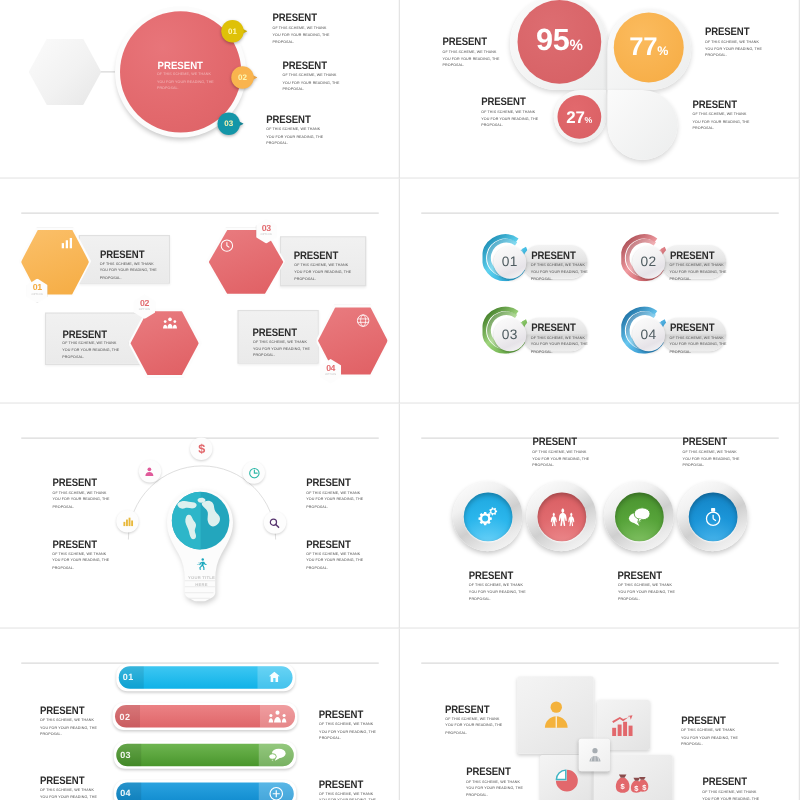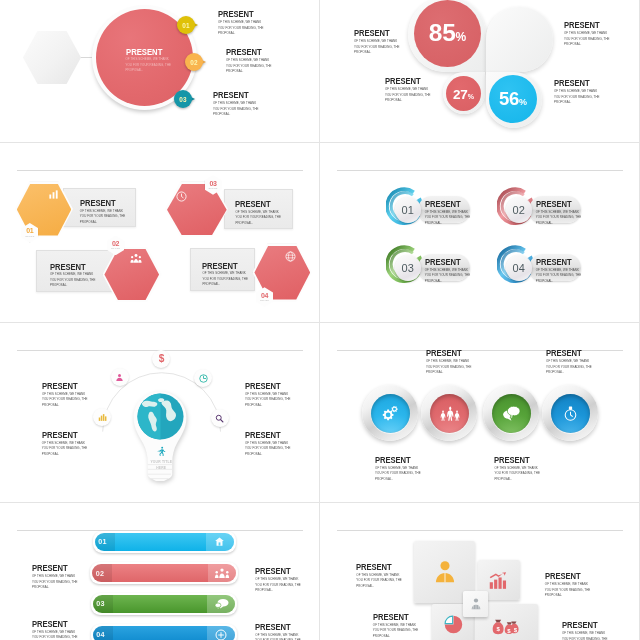--- a/index.html
+++ b/index.html
@@ -162,27 +162,27 @@
     <div class="t-title" style="left:213px;top:128px">PRESENT</div>
     <div class="t-body" style="left:213px;top:138px;width:47px">OF THIS SCHEME, WE THANK YOU FOR YOUR READING, THE PROPOSAL.</div>
   </div>
   <div class="slide" style="left:320px;top:0">
 
     <div class="s2-petal p1"></div>
     <div class="s2-petal p2"></div>
     <div class="s2-petal p3"></div>
     <div class="s2-petal p4"></div>
     <div class="s2-circ c1">
-        <div class="grp"><span class="v">85</span><span class="u">%</span></div>
+        <div class="grp"><span class="v">95</span><span class="u">%</span></div>
+      </div>
+    <div class="s2-circ c2">
+        <div class="grp"><span class="v">77</span><span class="u">%</span></div>
       </div>
     <div class="s2-circ c3">
         <div class="grp"><span class="v">27</span><span class="u">%</span></div>
-      </div>
-    <div class="s2-circ c4">
-        <div class="grp"><span class="v">56</span><span class="u">%</span></div>
       </div>
     <div class="t-title" style="left:34px;top:66px">PRESENT</div>
     <div class="t-body" style="left:34px;top:76px;width:47px">OF THIS SCHEME, WE THANK YOU FOR YOUR READING, THE PROPOSAL.</div>
     <div class="t-title" style="left:244px;top:58px">PRESENT</div>
     <div class="t-body" style="left:244px;top:68px;width:47px">OF THIS SCHEME, WE THANK YOU FOR YOUR READING, THE PROPOSAL.</div>
     <div class="t-title" style="left:65px;top:114px">PRESENT</div>
     <div class="t-body" style="left:65px;top:124px;width:47px">OF THIS SCHEME, WE THANK YOU FOR YOUR READING, THE PROPOSAL.</div>
     <div class="t-title" style="left:234px;top:116px">PRESENT</div>
     <div class="t-body" style="left:234px;top:126px;width:47px">OF THIS SCHEME, WE THANK YOU FOR YOUR READING, THE PROPOSAL.</div>
   </div>

